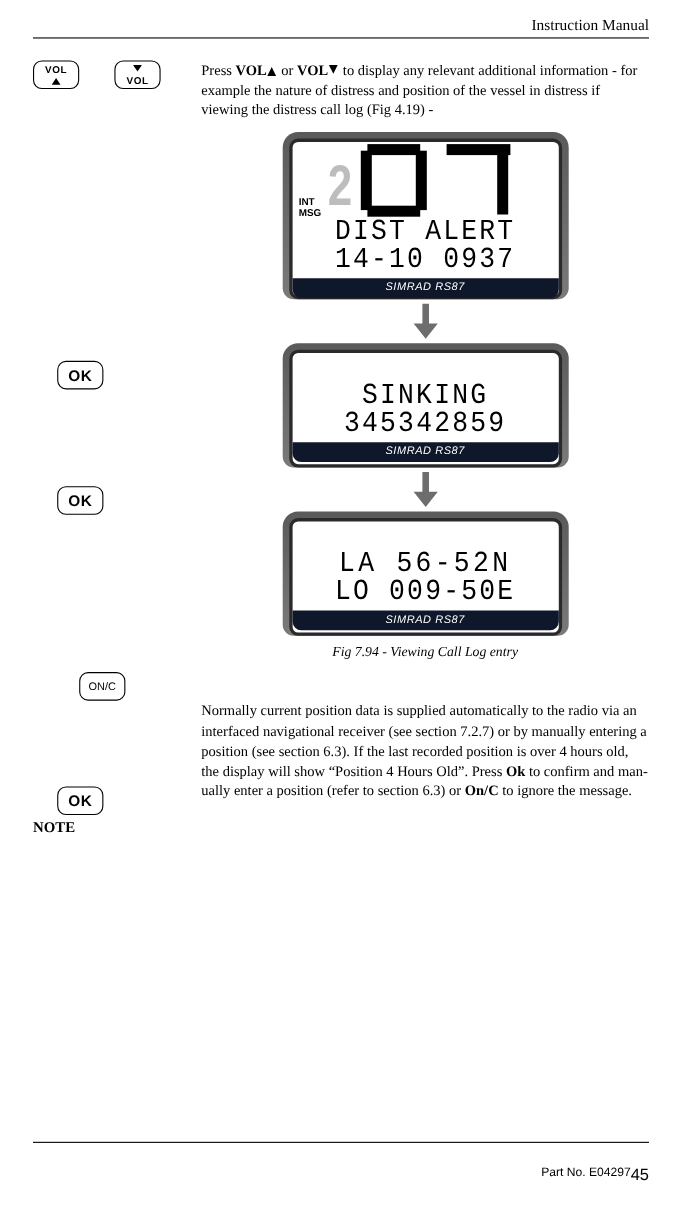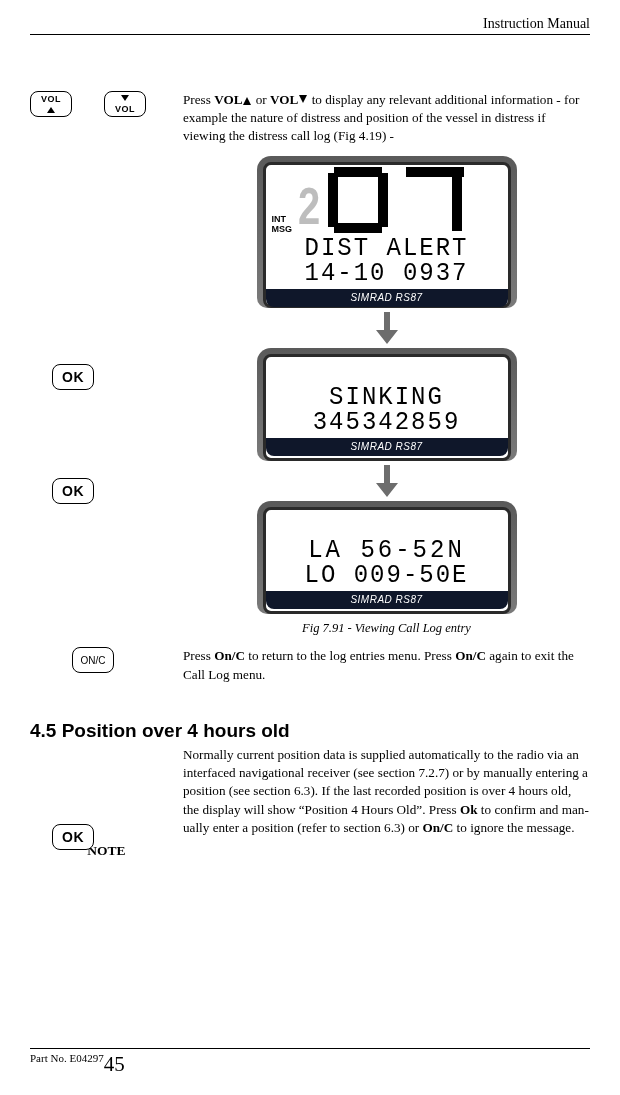--- a/index.html
+++ b/index.html
@@ -1,18 +1,18 @@
 <!DOCTYPE html>
 <html><head>
 <meta charset="utf-8">
 <style>
   * { box-sizing: border-box; margin: 0; padding: 0; }
   html, body { width: 620px; height: 1095px; font-family: Georgia, 'Times New Roman', serif; color: #000; background: #fff; }
   .page { position: relative; width: 620px; height: 1095px; padding: 16px 30px 20px 30px; }
-  .header-bar { border-bottom: 1px solid #000; padding-bottom: 2px; text-align: right; font-family: Georgia, serif; font-size: 14px; margin-bottom: 56px; }
+  .header-bar { border-bottom: 1px solid #000; padding-bottom: 2px; text-align: right; font-family: Georgia, serif; font-size: 14px; margin-bottom: 20px; }
   .body-row { display: flex; }
   .left-col { width: 153px; flex-shrink: 0; }
   .right-col { flex: 1; font-size: 13.2px; line-height: 1.38; font-family: Georgia, serif; }
   .btn-group { display: flex; gap: 32px; margin-top: 0px; }
   .key-btn {
     border: 1.5px solid #000; border-radius: 8px; width: 42px; height: 26px;
     display: flex; flex-direction: column; align-items: center; justify-content: center;
     font-family: Arial, sans-serif; font-size: 9px; font-weight: bold; letter-spacing: 0.5px;
     background: #fff;
   }
@@ -52,22 +52,22 @@
   }
   .arrow-down { display: flex; justify-content: center; margin: 4px 0 2px 0; }
   .arrow-down svg { display: block; }
 
   .caption { text-align: center; font-style: italic; font-family: Georgia, serif; font-size: 12.5px; margin-top: 6px; }
 
   .section-heading { font-family: Arial, Helvetica, sans-serif; font-weight: bold; font-size: 19px; margin-top: 36px; margin-bottom: 4px; }
 
   .note-label { font-weight: bold; font-family: Georgia, serif; font-size: 13.5px; }
 
-  .footer { position: absolute; left: 30px; right: 30px; bottom: 18px; display: flex; justify-content: flex-start; border-top: 1px solid #000; padding-top: 3px; font-size: 11px; font-family: Liberation Serif, serif; }
-  .footer .pg { font-size: 21px; }
+  .footer { position: absolute; left: 30px; right: 30px; bottom: 18px; display: flex; justify-content: flex-end; border-top: 1px solid #000; padding-top: 21px; font-size: 11px; font-family: Liberation Sans, sans-serif; }
+  .footer .pg { font-size: 15px; }
 </style>
 </head>
 <body>
 
 <div class="page">
 
   <div class="header-bar">Instruction Manual</div>
 
   <div class="body-row">
     <div class="left-col">
@@ -153,49 +153,43 @@
         <div class="lcd-wrap">
           <div class="lcd-frame">
             <div class="lcd-inner short">
               <div class="lcd-line" style="letter-spacing:3px;">LA 56-52N</div>
               <div class="lcd-line">LO 009-50E</div>
               <div class="lcd-bottom">SIMRAD RS87</div>
             </div>
           </div>
         </div>
 
-        <div class="caption">Fig 7.91 - Viewing Call Log entry</div>
+        <div class="caption">Fig 7.94 - Viewing Call Log entry</div>
       </div>
     </div>
   </div>
 
   <div class="body-row" style="margin-top:10px;">
     <div class="left-col">
       <div class="key-btn onc" style="margin-left:42px;">ON/C</div>
     </div>
-    <div class="right-col">
-      <p>
-        <span>Press </span><b>On/C</b><span> to return to the log entries menu.  Press </span><b>On/C</b><span> again to exit the Call Log menu.</span>
-      </p>
-    </div>
   </div>
 
-  <div class="section-heading">4.5  Position over 4 hours old</div>
   <div class="body-row">
     <div class="left-col" style="position:relative;">
       <div class="key-btn ok" style="position:absolute; top:78px; left:22px;">OK</div>
     </div>
     <div class="right-col">
       <p>
         <span>Normally current position data is supplied automatically to the radio via an interfaced navigational receiver (see section 7.2.7) or by manually entering a position (see section 6.3).  If the last recorded position is over 4 hours old, the display will show “Position 4 Hours Old”.  Press </span><b>Ok</b><span> to confirm and man-ually enter a position (refer to section 6.3) or </span><b>On/C</b><span> to ignore the message.</span>
       </p>
     </div>
   </div>
 
-  <div class="body-row" style="margin-top:4px;text-align:center;">
+  <div class="body-row" style="margin-top:14px;">
     <div class="left-col">
       <span class="note-label">NOTE</span>
     </div>
   </div>
 
   <div class="footer">
     <span>Part No. E04297</span>
     <span class="pg">45</span>
   </div>
 

